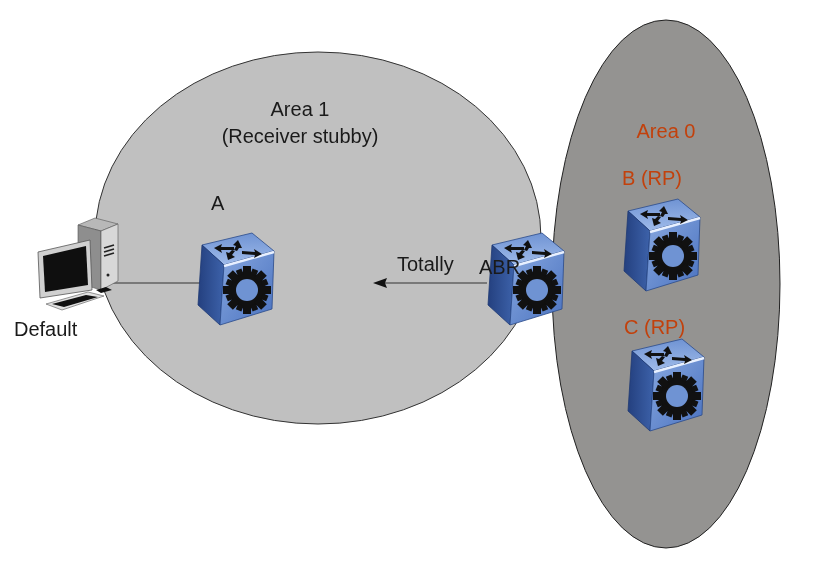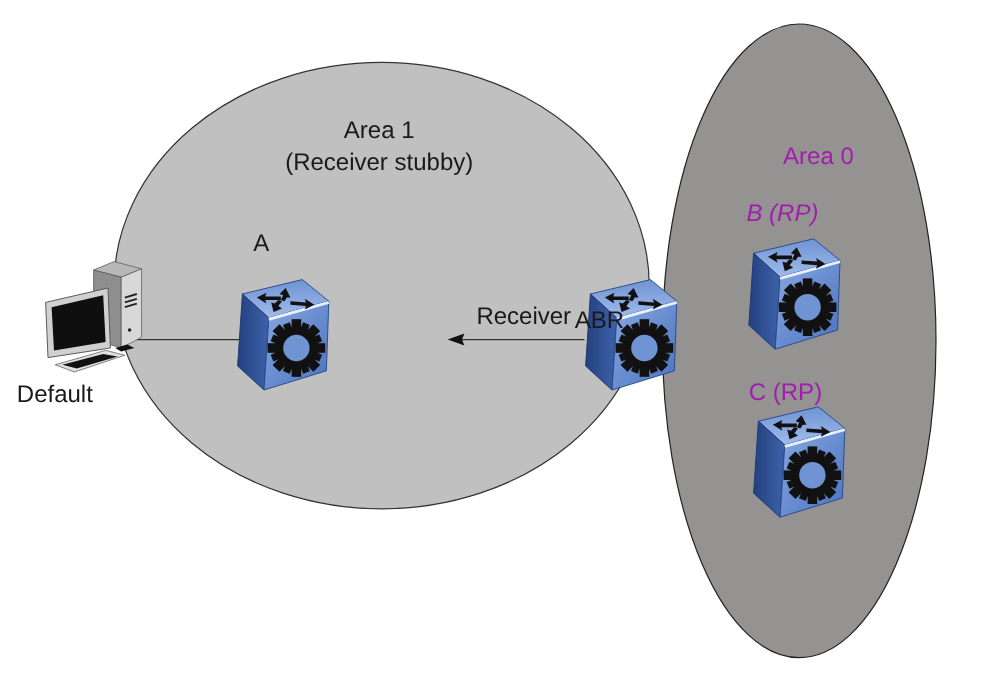--- a/index.html
+++ b/index.html
@@ -1,22 +1,22 @@
 <!DOCTYPE html>
 <html><head>
 <meta charset="utf-8">
 <style>
   html, body { margin: 0; padding: 0; background: #ffffff; }
   body { width: 822px; height: 565px; position: relative; overflow: hidden;
          font-family: "Liberation Sans", sans-serif; }
   svg.canvas { position: absolute; left: 0; top: 0; }
   .lbl { position: absolute; font-size: 20px; line-height: 22px; white-space: nowrap; }
   .dark { color: #1a1a1a; }
-  .light { color: #a21caf; }
-  .center { text-align: center; margin-left: 16px; }
+  .light { color: #c2410c; }
+  .center { text-align: center; }
 </style>
 </head>
 <body>
 
 <svg class="canvas" width="822" height="565" viewBox="0 0 822 565">
   <defs>
     <linearGradient id="faceGrad" x1="0" y1="0" x2="1" y2="1">
       <stop offset="0" stop-color="#88a8e0"></stop>
       <stop offset="1" stop-color="#4a72bf"></stop>
     </linearGradient>
@@ -114,19 +114,19 @@
 
 <div class="lbl dark center" style="left:240px; top:98px; width:120px;">Area 1</div>
 <div class="lbl dark center" style="left:220px; top:125px; width:160px;">(Receiver stubby)</div>
 
 <div class="lbl light center" style="left:606px; top:120px; width:120px;">Area 0</div>
 
 <div class="lbl dark" style="left:211px; top:192px;">A</div>
 
 <div class="lbl dark" style="left:479px; top:212px;margin-top:44px;">ABR</div>
 
-<div class="lbl dark" style="left:397px; top:253px;">Receiver</div>
+<div class="lbl dark" style="left:397px; top:253px;">Totally</div>
 
-<div class="lbl light" style="left:622px; top:167px;font-style:italic;">B (RP)</div>
+<div class="lbl light" style="left:622px; top:167px;">B (RP)</div>
 
 <div class="lbl light" style="left:624px; top:316px;">C (RP)</div>
 
 <div class="lbl dark" style="left:14px; top:318px;">Default</div>
 
 </body></html>

